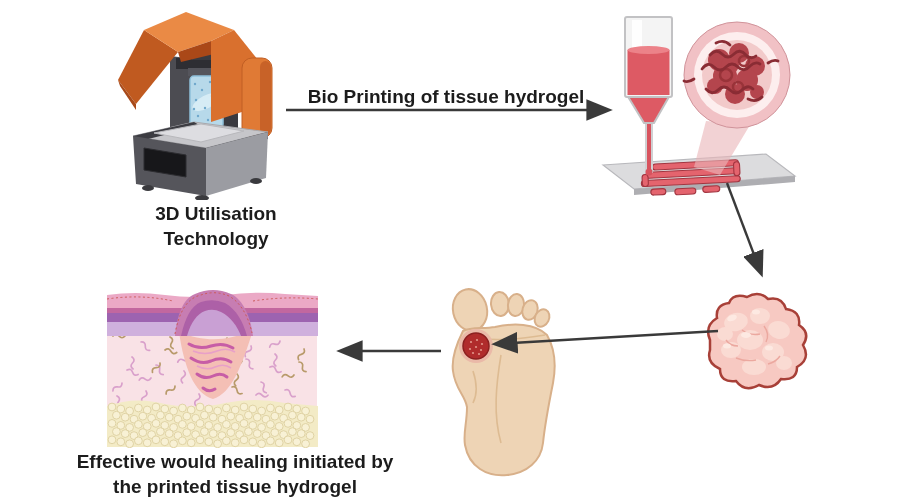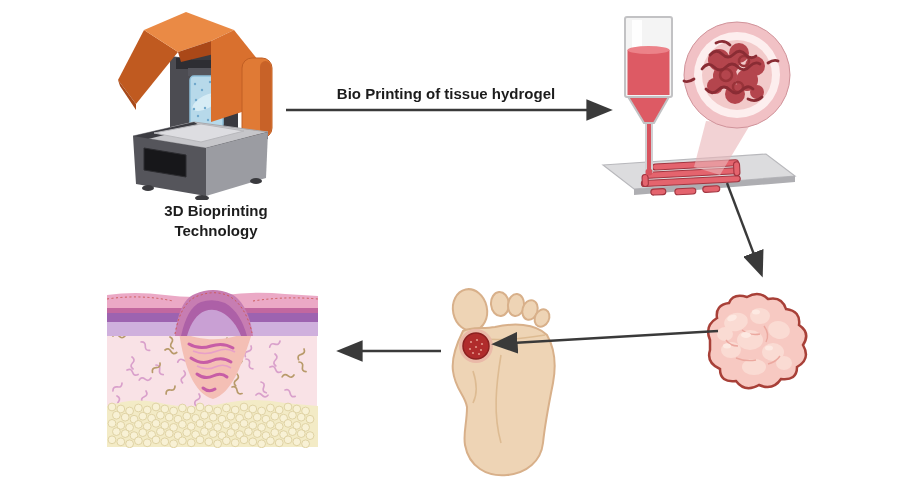--- a/index.html
+++ b/index.html
@@ -1,18 +1,18 @@
 <!DOCTYPE html>
 <html><head>
 <meta charset="utf-8">
 <style>
   html,body{margin:0;padding:0;background:#fff;}
   .canvas{position:relative;width:900px;height:500px;background:#ffffff;
           font-family:"Liberation Sans",sans-serif;overflow:hidden;}
-  .label{position:absolute;font-weight:bold;font-size:15px;line-height:1.32;
+  .label{position:absolute;font-weight:bold;font-size:19px;line-height:1.32;
          color:#1c1c1c;text-align:center;white-space:pre-line;}
   .illus{position:absolute;}
 </style>
 </head>
 <body>
 
 <div class="canvas">
 
   <svg class="illus" style="left:106px;top:8px" width="172" height="192" viewBox="0 0 172 192">
 
@@ -388,21 +388,23 @@
       <marker id="ah" markerWidth="11" markerHeight="9" refX="9" refY="4.5" orient="auto">
         <path d="M0,0 L11,4.5 L0,9 Z" fill="#3a3a3a"></path>
       </marker>
     </defs>
     <line x1="286" y1="110" x2="608" y2="110" stroke="#3a3a3a" stroke-width="2.4" marker-end="url(#ah)"></line>
     <line x1="727" y1="183" x2="761" y2="273" stroke="#3a3a3a" stroke-width="2.4" marker-end="url(#ah)"></line>
     <line x1="718" y1="331" x2="496" y2="344" stroke="#3a3a3a" stroke-width="2.4" marker-end="url(#ah)"></line>
     <line x1="441" y1="351" x2="341" y2="351" stroke="#3a3a3a" stroke-width="2.4" marker-end="url(#ah)"></line>
   </svg>
 
-  <div class="label" style="left:106px;top:201px;width:220px">3D Bioprinting
+  <div class="label" style="left:106px;top:201px;width:220px">3D Utilisation
 Technology</div>
 
   <div class="label" style="left:291px;top:84px;width:310px">Bio Printing of tissue hydrogel</div>
 
 
 
+  <div class="label" style="left:50px;top:449px;width:370px">Effective would healing initiated by
+the printed tissue hydrogel</div>
 
 </div>
 
 </body></html>

